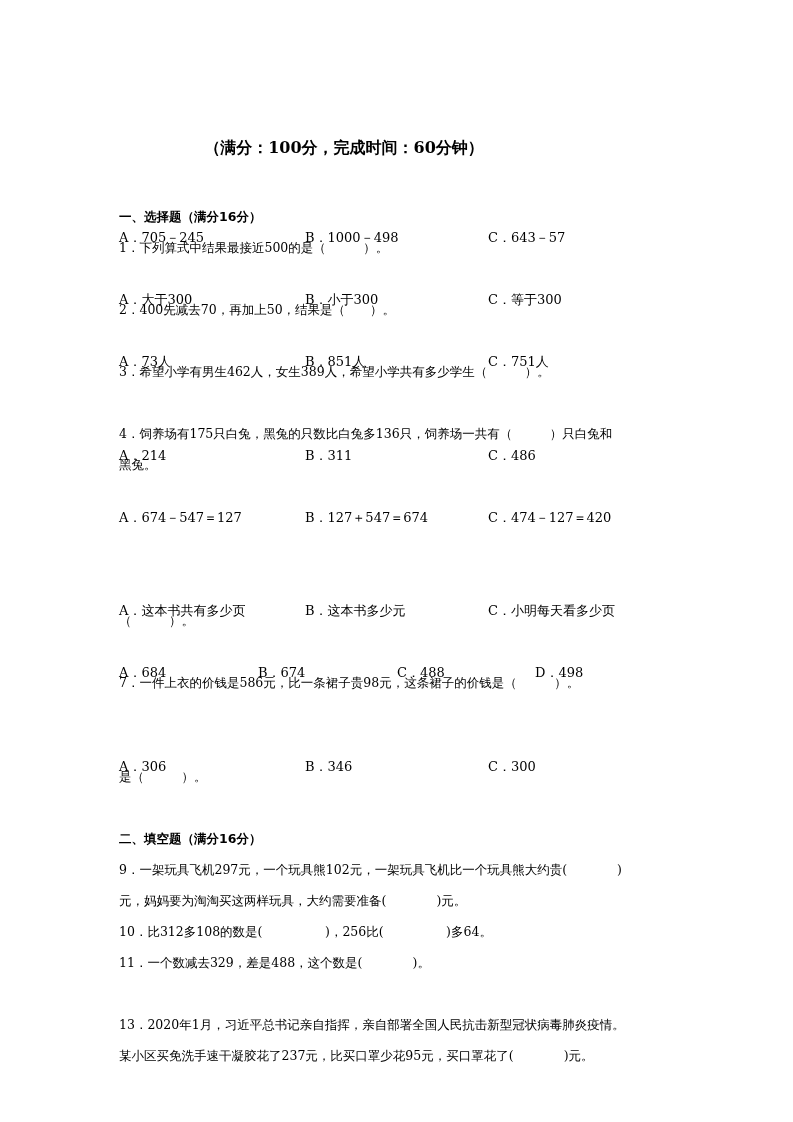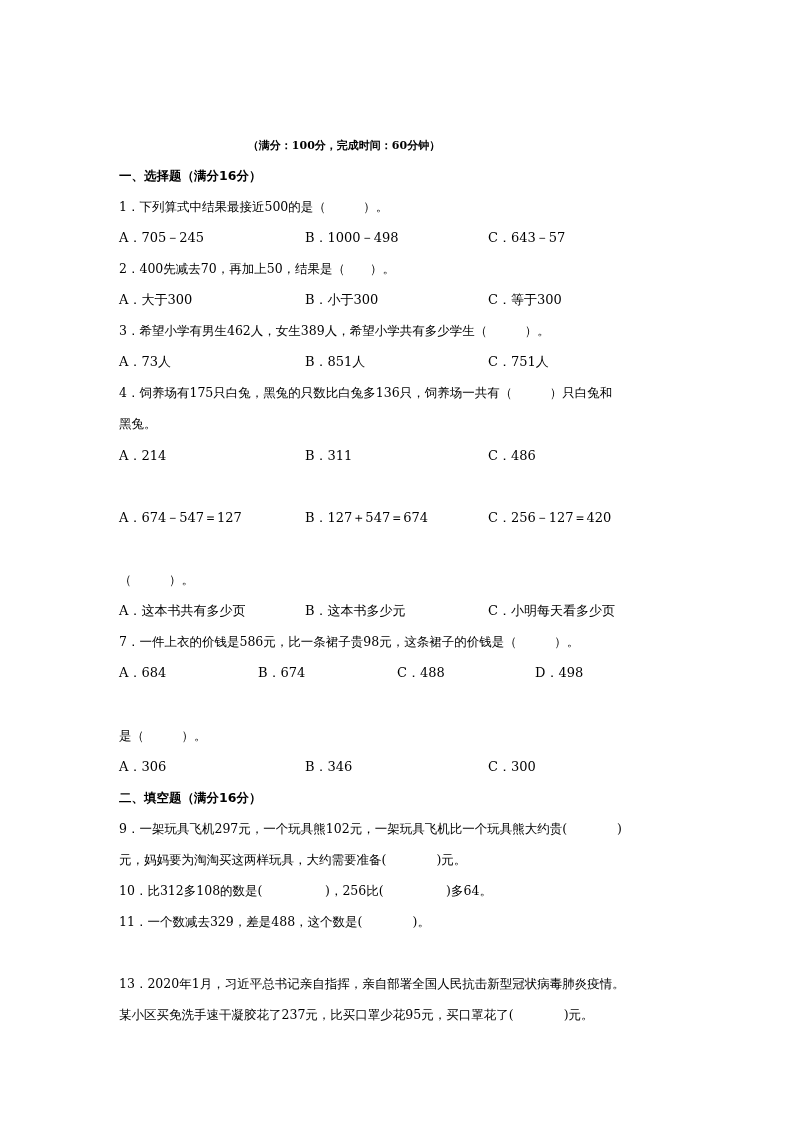--- a/index.html
+++ b/index.html
@@ -3,22 +3,22 @@
 <meta charset="utf-8">
 <style>
   html, body { margin: 0; padding: 0; background: #ffffff; }
   body { width: 793px; height: 1122px; position: relative; overflow: hidden;
          font-family: "DejaVu Serif", "Liberation Serif", serif; color: #000; }
   .page { position: absolute; left: 0; top: 0; width: 793px; height: 1122px; }
   .title { position: absolute; left: 0; width: 793px; top: 104px; text-align: center;
            color: #e8000b; font-family: "DejaVu Sans", "Liberation Sans", sans-serif;
            font-weight: bold; font-size: 19px; letter-spacing: 0.3px; white-space: nowrap; }
   .subtitle { position: absolute; left: 0; width: 688px; top: 138px; text-align: center;
-              font-size: 11px; font-weight: bold; white-space: nowrap; }
-  .line { position: absolute; left: 119px; font-size: 12.5px; white-space: nowrap; line-height: 18px; }
+              font-size: 16px; font-weight: bold; white-space: nowrap; }
+  .line { position: absolute; left: 119px; font-size: 12.5px; white-space: nowrap; line-height: 18px; margin-top: 41px; }
   .section { font-weight: bold; font-family: "DejaVu Sans", "Liberation Sans", sans-serif; font-size: 12.5px; }
   .opt { position: absolute; font-size: 13px; white-space: nowrap; line-height: 18px; }
 </style>
 </head>
 <body>
 
 <div class="page">
   <div class="subtitle">（满分：100分，完成时间：60分钟）</div>
 
   <div class="line section" style="top:167px">一、选择题（满分16分）</div>
@@ -39,21 +39,21 @@
   <div class="opt" style="left:488px;top:353px">C．751人</div>
 
   <div class="line" style="top:384px">4．饲养场有175只白兔，黑兔的只数比白兔多136只，饲养场一共有（　　　）只白兔和</div>
   <div class="line" style="top:415px">黑兔。</div>
   <div class="opt" style="left:119px;top:447px">A．214</div>
   <div class="opt" style="left:305px;top:447px">B．311</div>
   <div class="opt" style="left:488px;top:447px">C．486</div>
 
   <div class="opt" style="left:119px;top:509px">A．674－547＝127</div>
   <div class="opt" style="left:305px;top:509px">B．127＋547＝674</div>
-  <div class="opt" style="left:488px;top:509px">C．256－127＝420</div>
+  <div class="opt" style="left:488px;top:509px">C．474－127＝420</div>
 
   <div class="line" style="top:571px">（　　　）。</div>
   <div class="opt" style="left:119px;top:602px">A．这本书共有多少页</div>
   <div class="opt" style="left:305px;top:602px">B．这本书多少元</div>
   <div class="opt" style="left:488px;top:602px">C．小明每天看多少页</div>
 
   <div class="line" style="top:633px">7．一件上衣的价钱是586元，比一条裙子贵98元，这条裙子的价钱是（　　　）。</div>
   <div class="opt" style="left:119px;top:664px">A．684</div>
   <div class="opt" style="left:258px;top:664px">B．674</div>
   <div class="opt" style="left:397px;top:664px">C．488</div>

